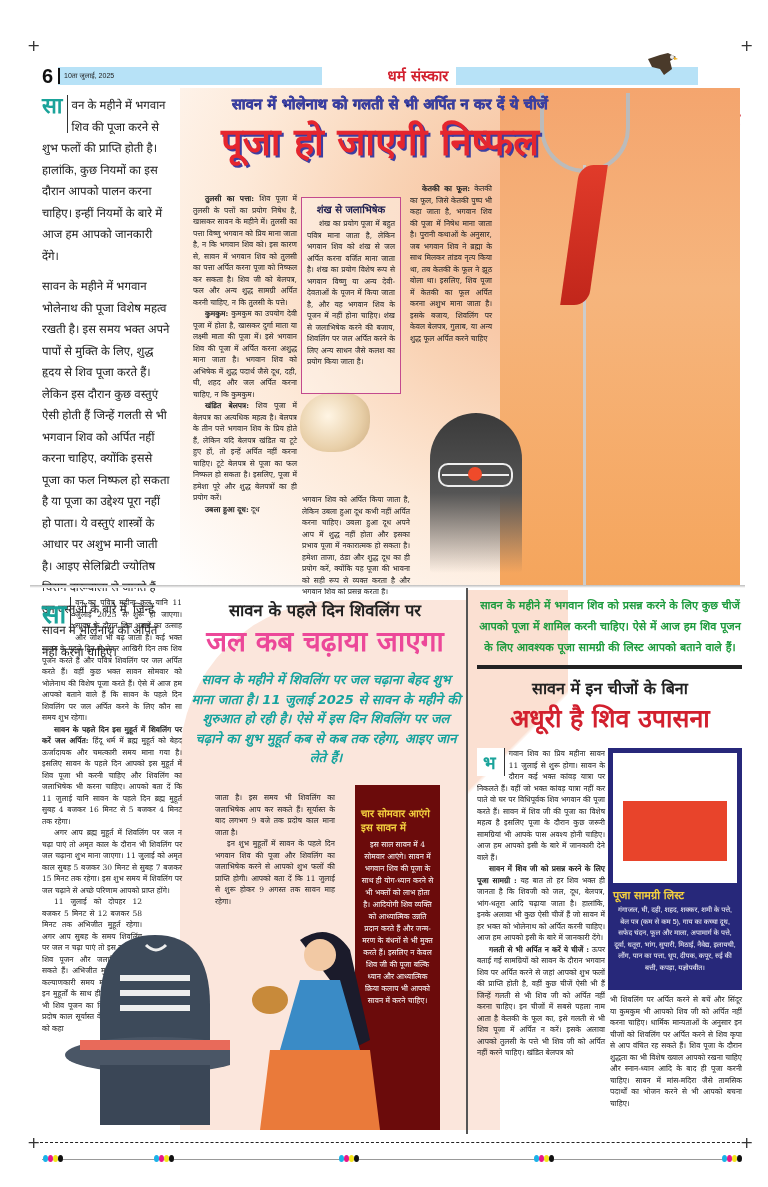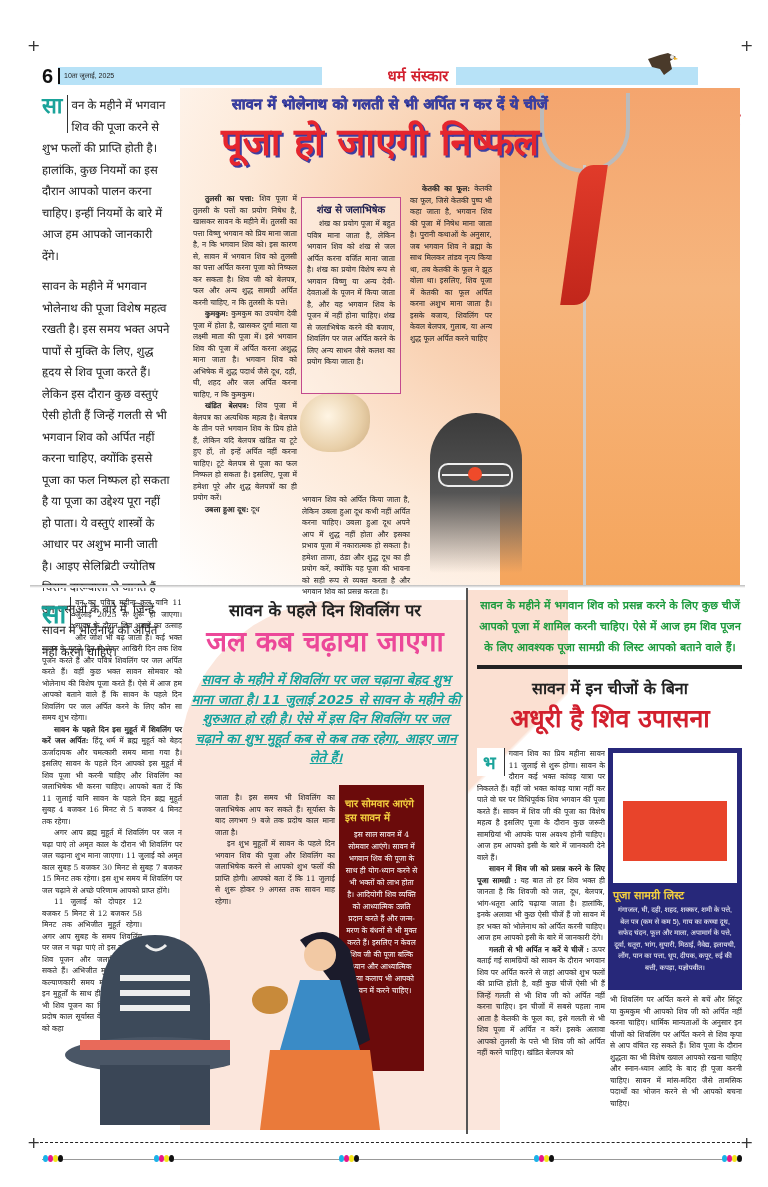--- a/index.html
+++ b/index.html
@@ -55,23 +55,23 @@
   
   .low-bg { position: absolute; left: 180px; top: 600px; width: 320px; height: 530px; background: #fbe6dc; border-radius: 160px 0 0 0; }
   .low-bg2 { position: absolute; left: 468px; top: 590px; width: 100px; height: 400px; background: linear-gradient(135deg, #fbe0d2 40%, #fff 41%); }
   .vline { position: absolute; left: 466px; top: 588px; width: 1.5px; height: 546px; background: #555; }
 
   .low-intro { position: absolute; left: 42px; top: 597px; width: 140px; }
   .drop2 { float: left; font: bold 26px "DejaVu Sans", sans-serif; color: #1aa39a; margin-right: 4px; padding-right: 4px; border-right: 1.5px solid #333; height: 36px; line-height: 34px; }
 
   .h2-top { position: absolute; left: 190px; top: 598px; width: 270px; text-align: center; font: bold 16.5px "DejaVu Sans", sans-serif; color: #222; }
   .h2-main { position: absolute; left: 190px; top: 622px; width: 270px; text-align: center; font: bold 28px "DejaVu Sans", sans-serif; color: #ec4899; line-height: 40px; }
-  .h2-intro { position: absolute; left: 190px; top: 670px; width: 272px; text-align: center; font: italic bold 13px "DejaVu Sans", sans-serif; color: #16a39e; text-decoration: underline; line-height: 19.5px; }
-
-  .soma-box { position: absolute; left: 339px; top: 785px; width: 85px; height: 286px; background: #6b0b0b; padding: 12px 6px; color: #fff; }
+  .h2-intro { position: absolute; left: 190px; top: 670px; width: 272px; text-align: center; font: italic bold 13px "DejaVu Sans", sans-serif; color: #16a39e; line-height: 19.5px; }
+
+  .soma-box { position: absolute; left: 355px; top: 785px; width: 85px; height: 345px; background: #6b0b0b; padding: 22px 6px; color: #fff; }
   .soma-title { font: bold 10px "DejaVu Sans", sans-serif; color: #f4d03f; line-height: 14px; margin-bottom: 4px; }
   .soma-text { font: 7.5px "DejaVu Serif", serif; line-height: 12px; text-align: center; }
 
   .mid-text { position: absolute; left: 215px; top: 792px; width: 120px; }
 
   .shiva-art { position: absolute; left: 60px; top: 915px; width: 170px; height: 215px; }
   .woman-art { position: absolute; left: 240px; top: 920px; width: 140px; height: 210px; }
 
   
   .r-intro { position: absolute; left: 475px; top: 595px; width: 270px; text-align: center; font: bold 11px "DejaVu Sans", sans-serif; color: #1e9b3e; line-height: 21px; }

